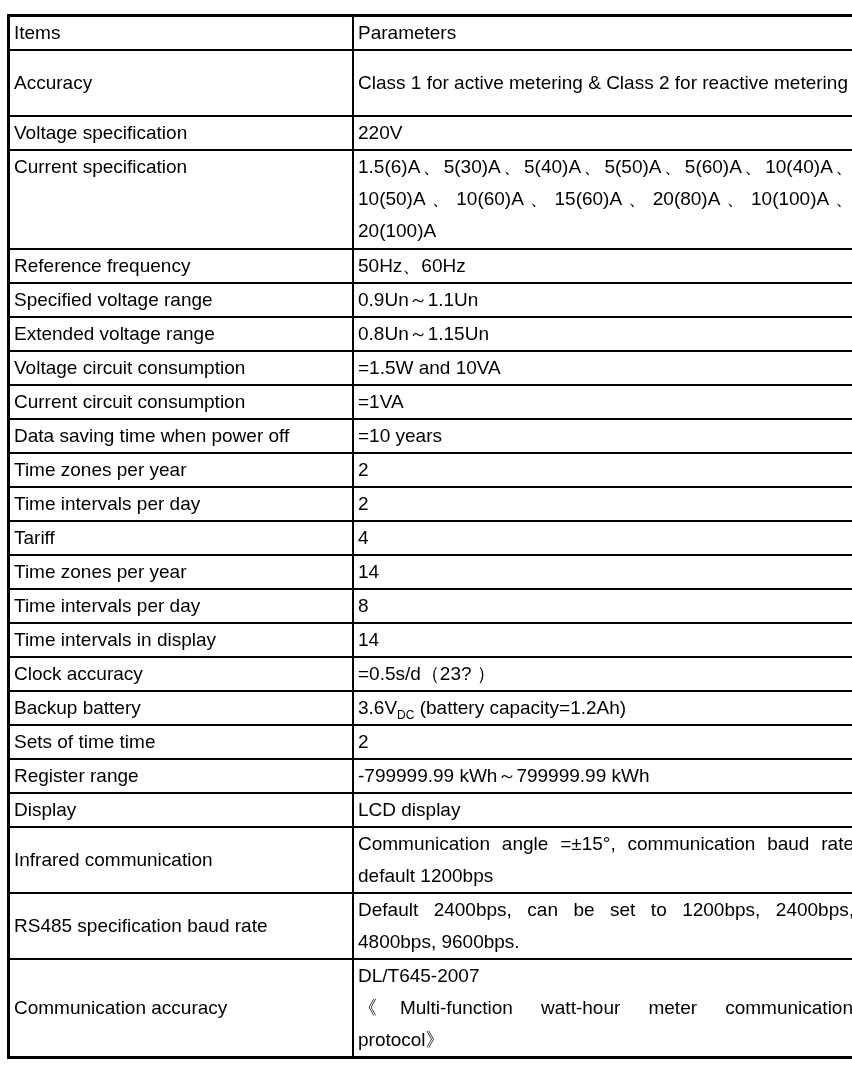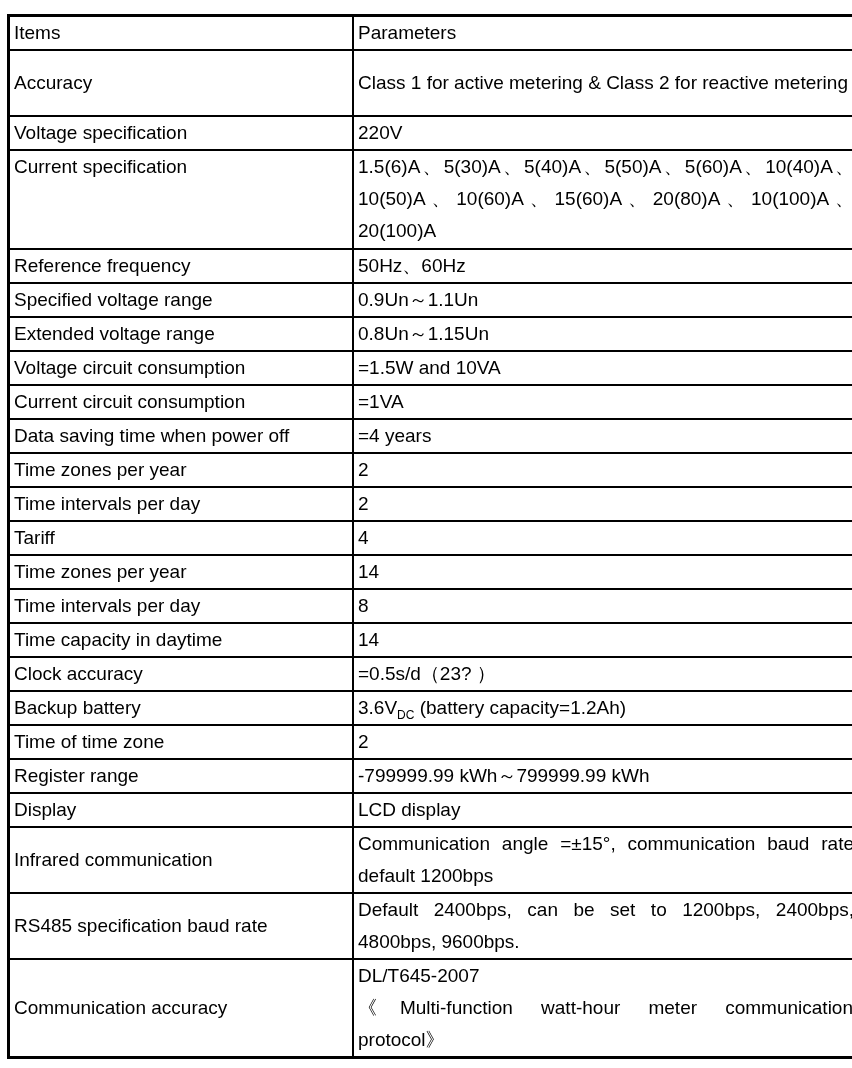--- a/index.html
+++ b/index.html
@@ -89,21 +89,21 @@
       <td class="c2"><span>=1.5W and 10VA</span></td>
     </tr>
 
     <tr class="r1">
       <td class="c1"><span>Current circuit consumption</span></td>
       <td class="c2"><span>=1VA</span></td>
     </tr>
 
     <tr class="r1">
       <td class="c1"><span>Data saving time when power off</span></td>
-      <td class="c2"><span>=4 years</span></td>
+      <td class="c2"><span>=10 years</span></td>
     </tr>
 
     <tr class="r1">
       <td class="c1"><span>Time zones per year</span></td>
       <td class="c2"><span>2</span></td>
     </tr>
 
     <tr class="r1">
       <td class="c1"><span>Time intervals per day</span></td>
       <td class="c2"><span>2</span></td>
@@ -118,36 +118,36 @@
       <td class="c1"><span>Time zones per year</span></td>
       <td class="c2"><span>14</span></td>
     </tr>
 
     <tr class="r1">
       <td class="c1"><span>Time intervals per day</span></td>
       <td class="c2"><span>8</span></td>
     </tr>
 
     <tr class="r1">
-      <td class="c1"><span>Time capacity in daytime</span></td>
+      <td class="c1"><span>Time intervals in display</span></td>
       <td class="c2"><span>14</span></td>
     </tr>
 
     <tr class="r1">
       <td class="c1"><span>Clock accuracy</span></td>
       <td class="c2"><span>=0.5s/d（23?  ）</span></td>
     </tr>
 
     <tr class="r1">
       <td class="c1"><span>Backup battery</span></td>
       <td class="c2"><span><span>3.6V</span><sub class="vsub">DC</sub><span>  (battery capacity=1.2Ah)</span></span></td>
     </tr>
 
     <tr class="r1">
-      <td class="c1"><span>Time of time zone</span></td>
+      <td class="c1"><span>Sets of time time</span></td>
       <td class="c2"><span>2</span></td>
     </tr>
 
     <tr class="r1">
       <td class="c1"><span>Register range</span></td>
       <td class="c2"><span>-799999.99 kWh～799999.99 kWh</span></td>
     </tr>
 
     <tr class="r1">
       <td class="c1"><span>Display</span></td>

